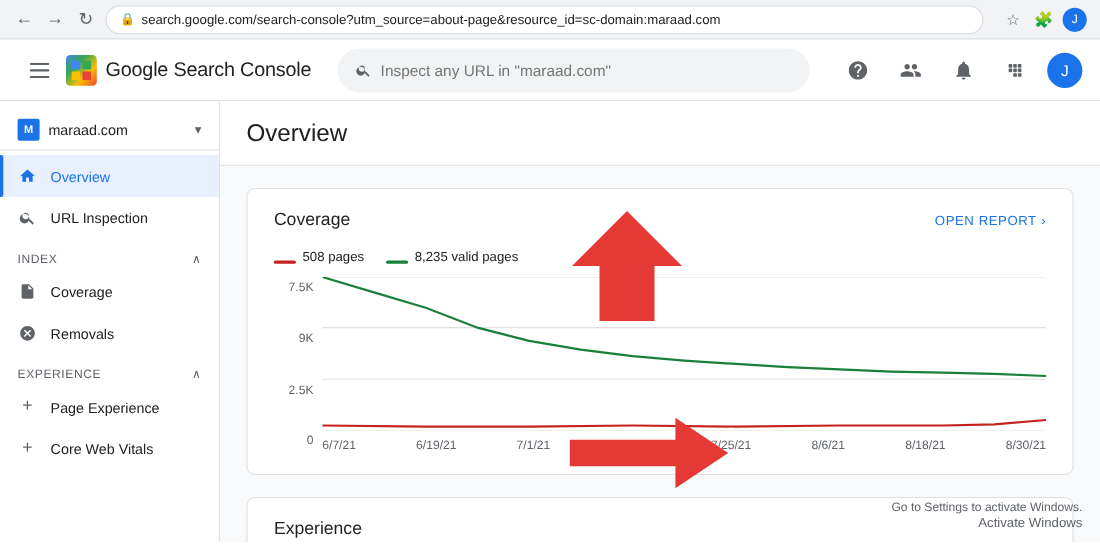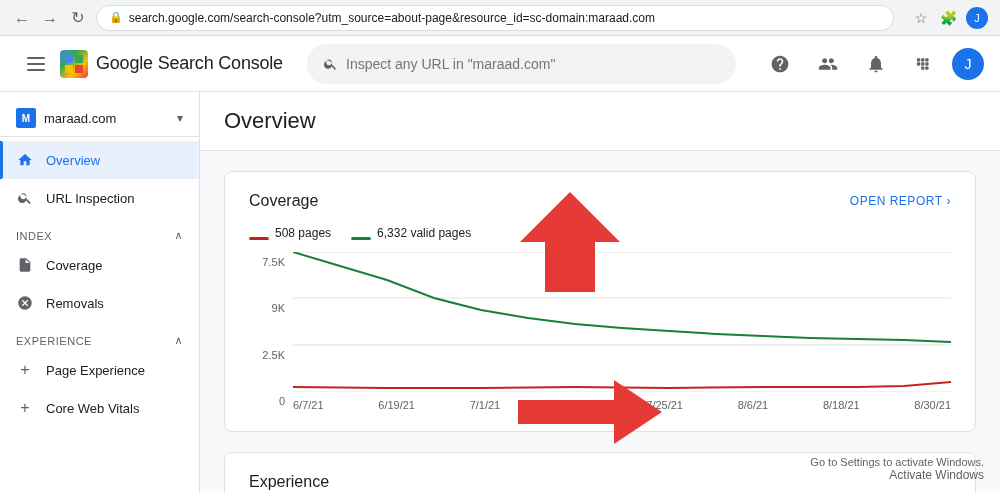--- a/index.html
+++ b/index.html
@@ -348,21 +348,21 @@
           </a>
         </div>
 
         <div class="chart-legend">
           <div class="legend-item">
             <div class="legend-dot" style="background:#c5221f;"></div>
             <span>508 pages</span>
           </div>
           <div class="legend-item">
             <div class="legend-dot" style="background:#188038;"></div>
-            <span>6,332 valid pages</span>
+            <span>8,235 valid pages</span>
           </div>
         </div>
 
         <div style="display:flex; gap:8px;">
           <div style="display:flex;flex-direction:column;justify-content:space-between;padding:4px 0;font-size:11px;color:#5f6368;text-align:right;width:36px;gap:15px;">
             <span>7.5K</span>
             <span>9K</span>
             <span>2.5K</span>
             <span>0</span>
           </div>

